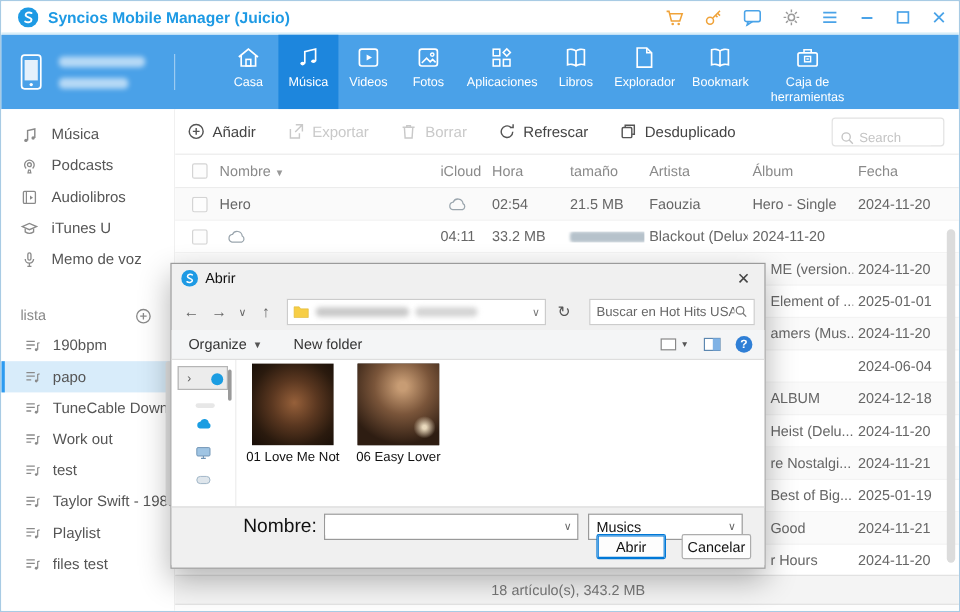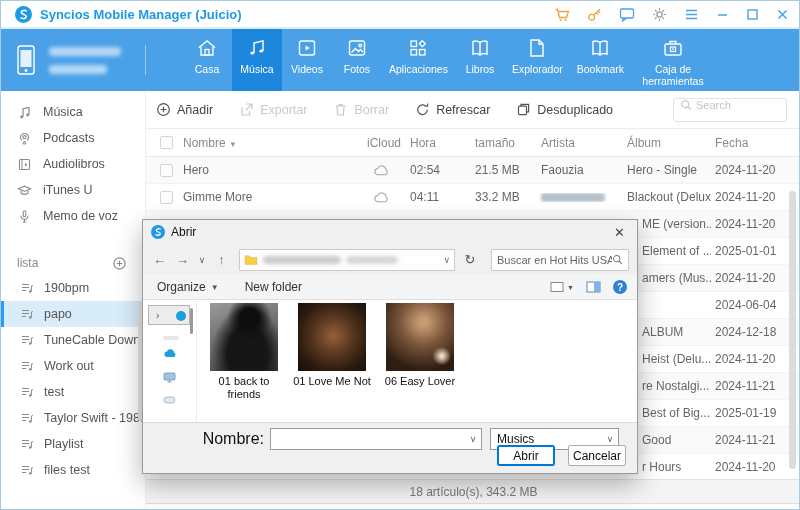--- a/index.html
+++ b/index.html
@@ -37,21 +37,21 @@
   .pl-item svg { margin-right:10px; flex:0 0 auto; }
   .pl-item.selected { background:#d8ecfa; border-left-color:#2d9bf0; }
   .side-scroll { position:absolute; right:2px; top:210px; width:5px; height:120px; background:#e6e6e6; border-radius:3px; }
 
   
   .content { position:absolute; left:145px; top:90px; width:655px; height:420px; background:#fff; }
   .toolbar { position:relative; height:38px; display:flex; align-items:center; padding-left:10px; gap:26px; border-bottom:1px solid #ececec; }
   .tool-btn { display:flex; align-items:center; gap:6px; font-size:12.5px; color:#444; cursor:pointer; }
   .tool-btn svg { display:block; }
   .tool-btn.disabled { color:#c9c9c9; cursor:default; }
-  .search-box { position:absolute; right:14px; top:7px; width:114px; height:24px; border:1px solid #e2e2e2; border-radius:3px; display:flex; align-items:flex-start; padding:0 6px; gap:4px; background:#fff; }
+  .search-box { position:absolute; right:14px; top:7px; width:94px; height:24px; border:1px solid #e2e2e2; border-radius:3px; display:flex; align-items:flex-end; padding:0 6px; gap:4px; background:#fff; }
   .search-box input { border:none; outline:none; width:60px; font-size:11px; color:#555; font-family:"Liberation Sans",sans-serif; }
   .search-box input::placeholder { color:#c4c4c4; }
 
   
   .tgrid { display:grid; grid-template-columns:33px 184px 43px 65px 66px 86px 88px 1fr; align-items:center; }
   .thead { height:28px; border-bottom:1px solid #e8e8e8; color:#8a8a8a; font-size:12px; }
   .thead > div { padding-left:4px; }
   .chk { width:13px; height:13px; border:1px solid #d4d4d4; border-radius:2px; background:#fdfdfd; margin-left:10px; }
   .trow { height:27px; font-size:12px; color:#666; border-bottom:1px solid #f3f3f3; }
   .trow:nth-child(odd) { background:#fafafa; }
@@ -428,21 +428,20 @@
       <div>21.5 MB</div>
       <div>Faouzia</div>
       <div>Hero - Single</div>
       <div>2024-11-20</div>
     </div>
 
     <div class="tgrid trow">
       <div>
           <div class="chk"></div>
         </div>
-      <div>Gimme More</div>
       <div class="cloudcell">
           <svg width="17" height="12" viewBox="0 0 18 12">
             <path d="M4.6 11A3.4 3.4 0 0 1 5 4.3 4.5 4.5 0 0 1 13.6 5.7 2.9 2.9 0 0 1 13.2 11z" stroke="#9aa5ad" fill="none" stroke-width="1.1"></path>
           </svg>
         </div>
       <div>04:11</div>
       <div>33.2 MB</div>
       <div>
           <div class="artist-blur"></div>
         </div>
@@ -623,24 +622,20 @@
         <svg class="pane-g" style="top:72px;" width="13" height="11" viewBox="0 0 13 11">
             <rect x="1" y="1" width="11" height="7" rx="1" fill="#9fc4e3" stroke="#6f93b5" stroke-width=".8"></rect>
             <path d="M4.5 10h4M6.5 8v2" stroke="#6f93b5" stroke-width=".9"></path>
           </svg>
         <svg class="pane-g" style="top:96px;" width="13" height="9" viewBox="0 0 13 9">
             <rect x="1" y="1" width="11" height="6" rx="3" fill="#dfe6ec" stroke="#9db3c4" stroke-width=".8"></rect>
           </svg>
       </div>
       <div class="files">
         <div class="file-item">
-          <div class="thumb t1"></div>
-          <div class="file-label">01 back to friends</div>
-        </div>
-        <div class="file-item">
           <div class="thumb t2"></div>
           <div class="file-label">01 Love Me Not</div>
         </div>
         <div class="file-item">
           <div class="thumb t3"></div>
           <div class="file-label">06 Easy Lover</div>
         </div>
       </div>
     </div>
     <div class="dlg-bottom">

